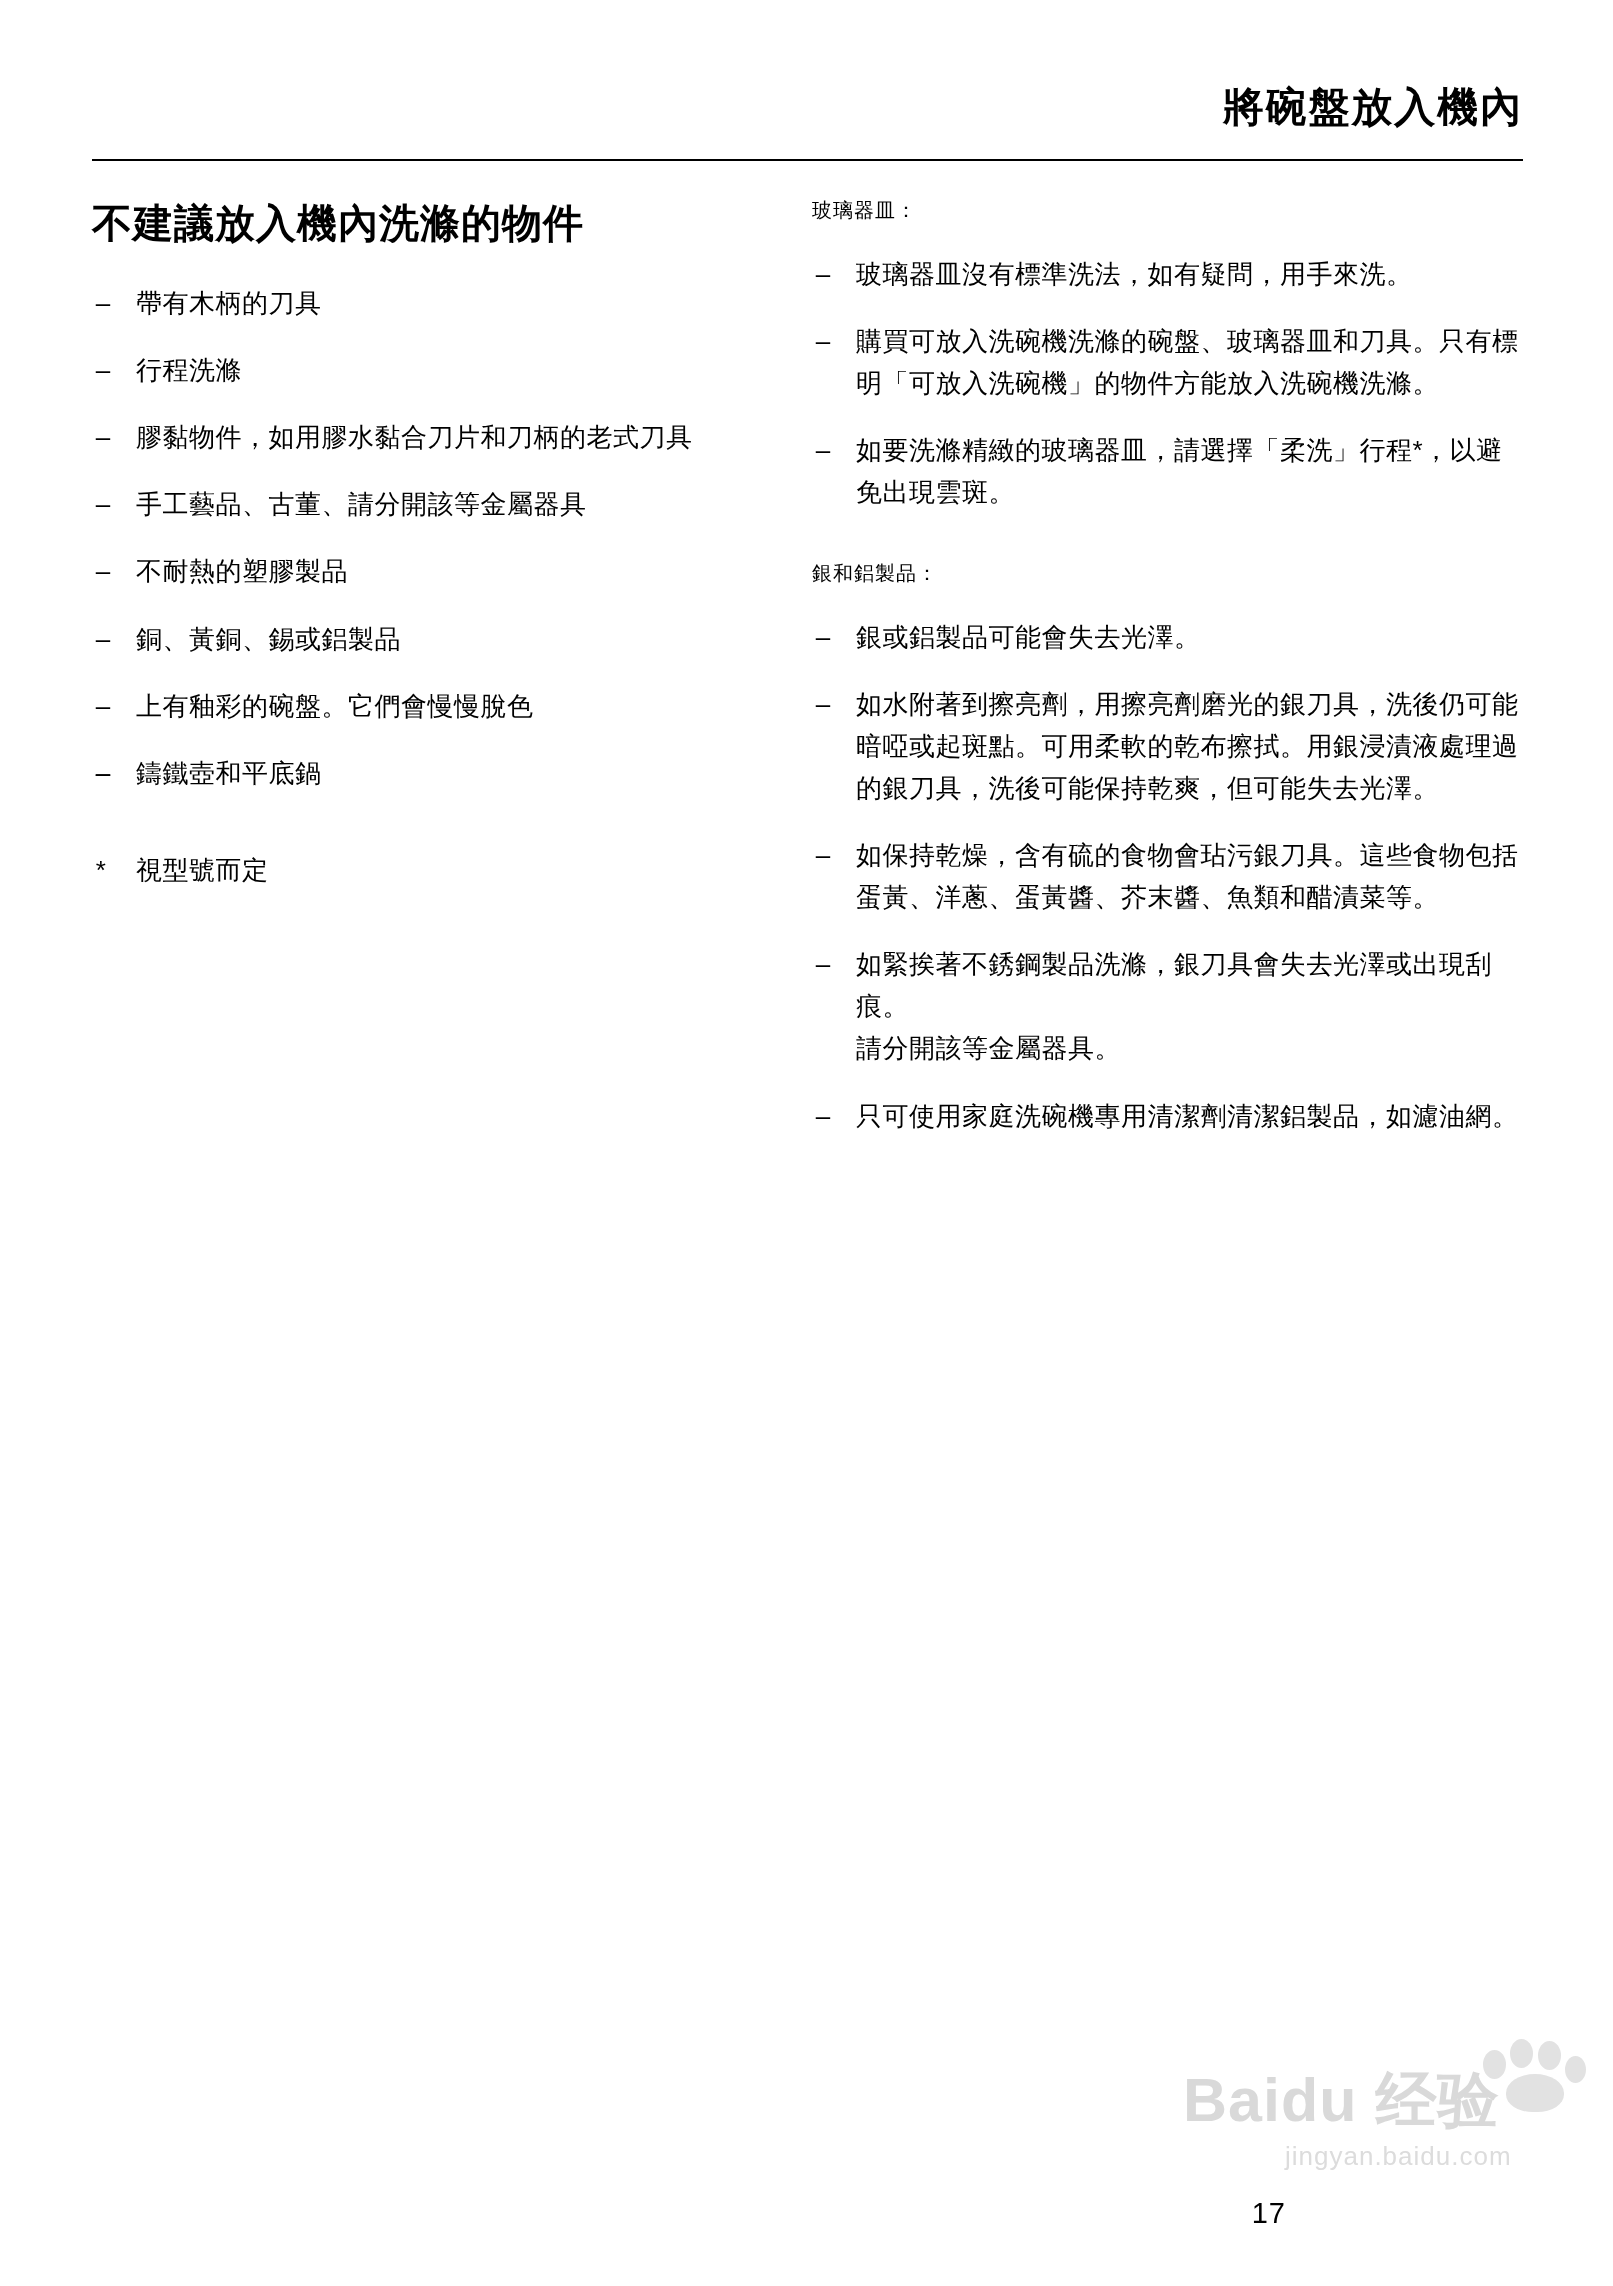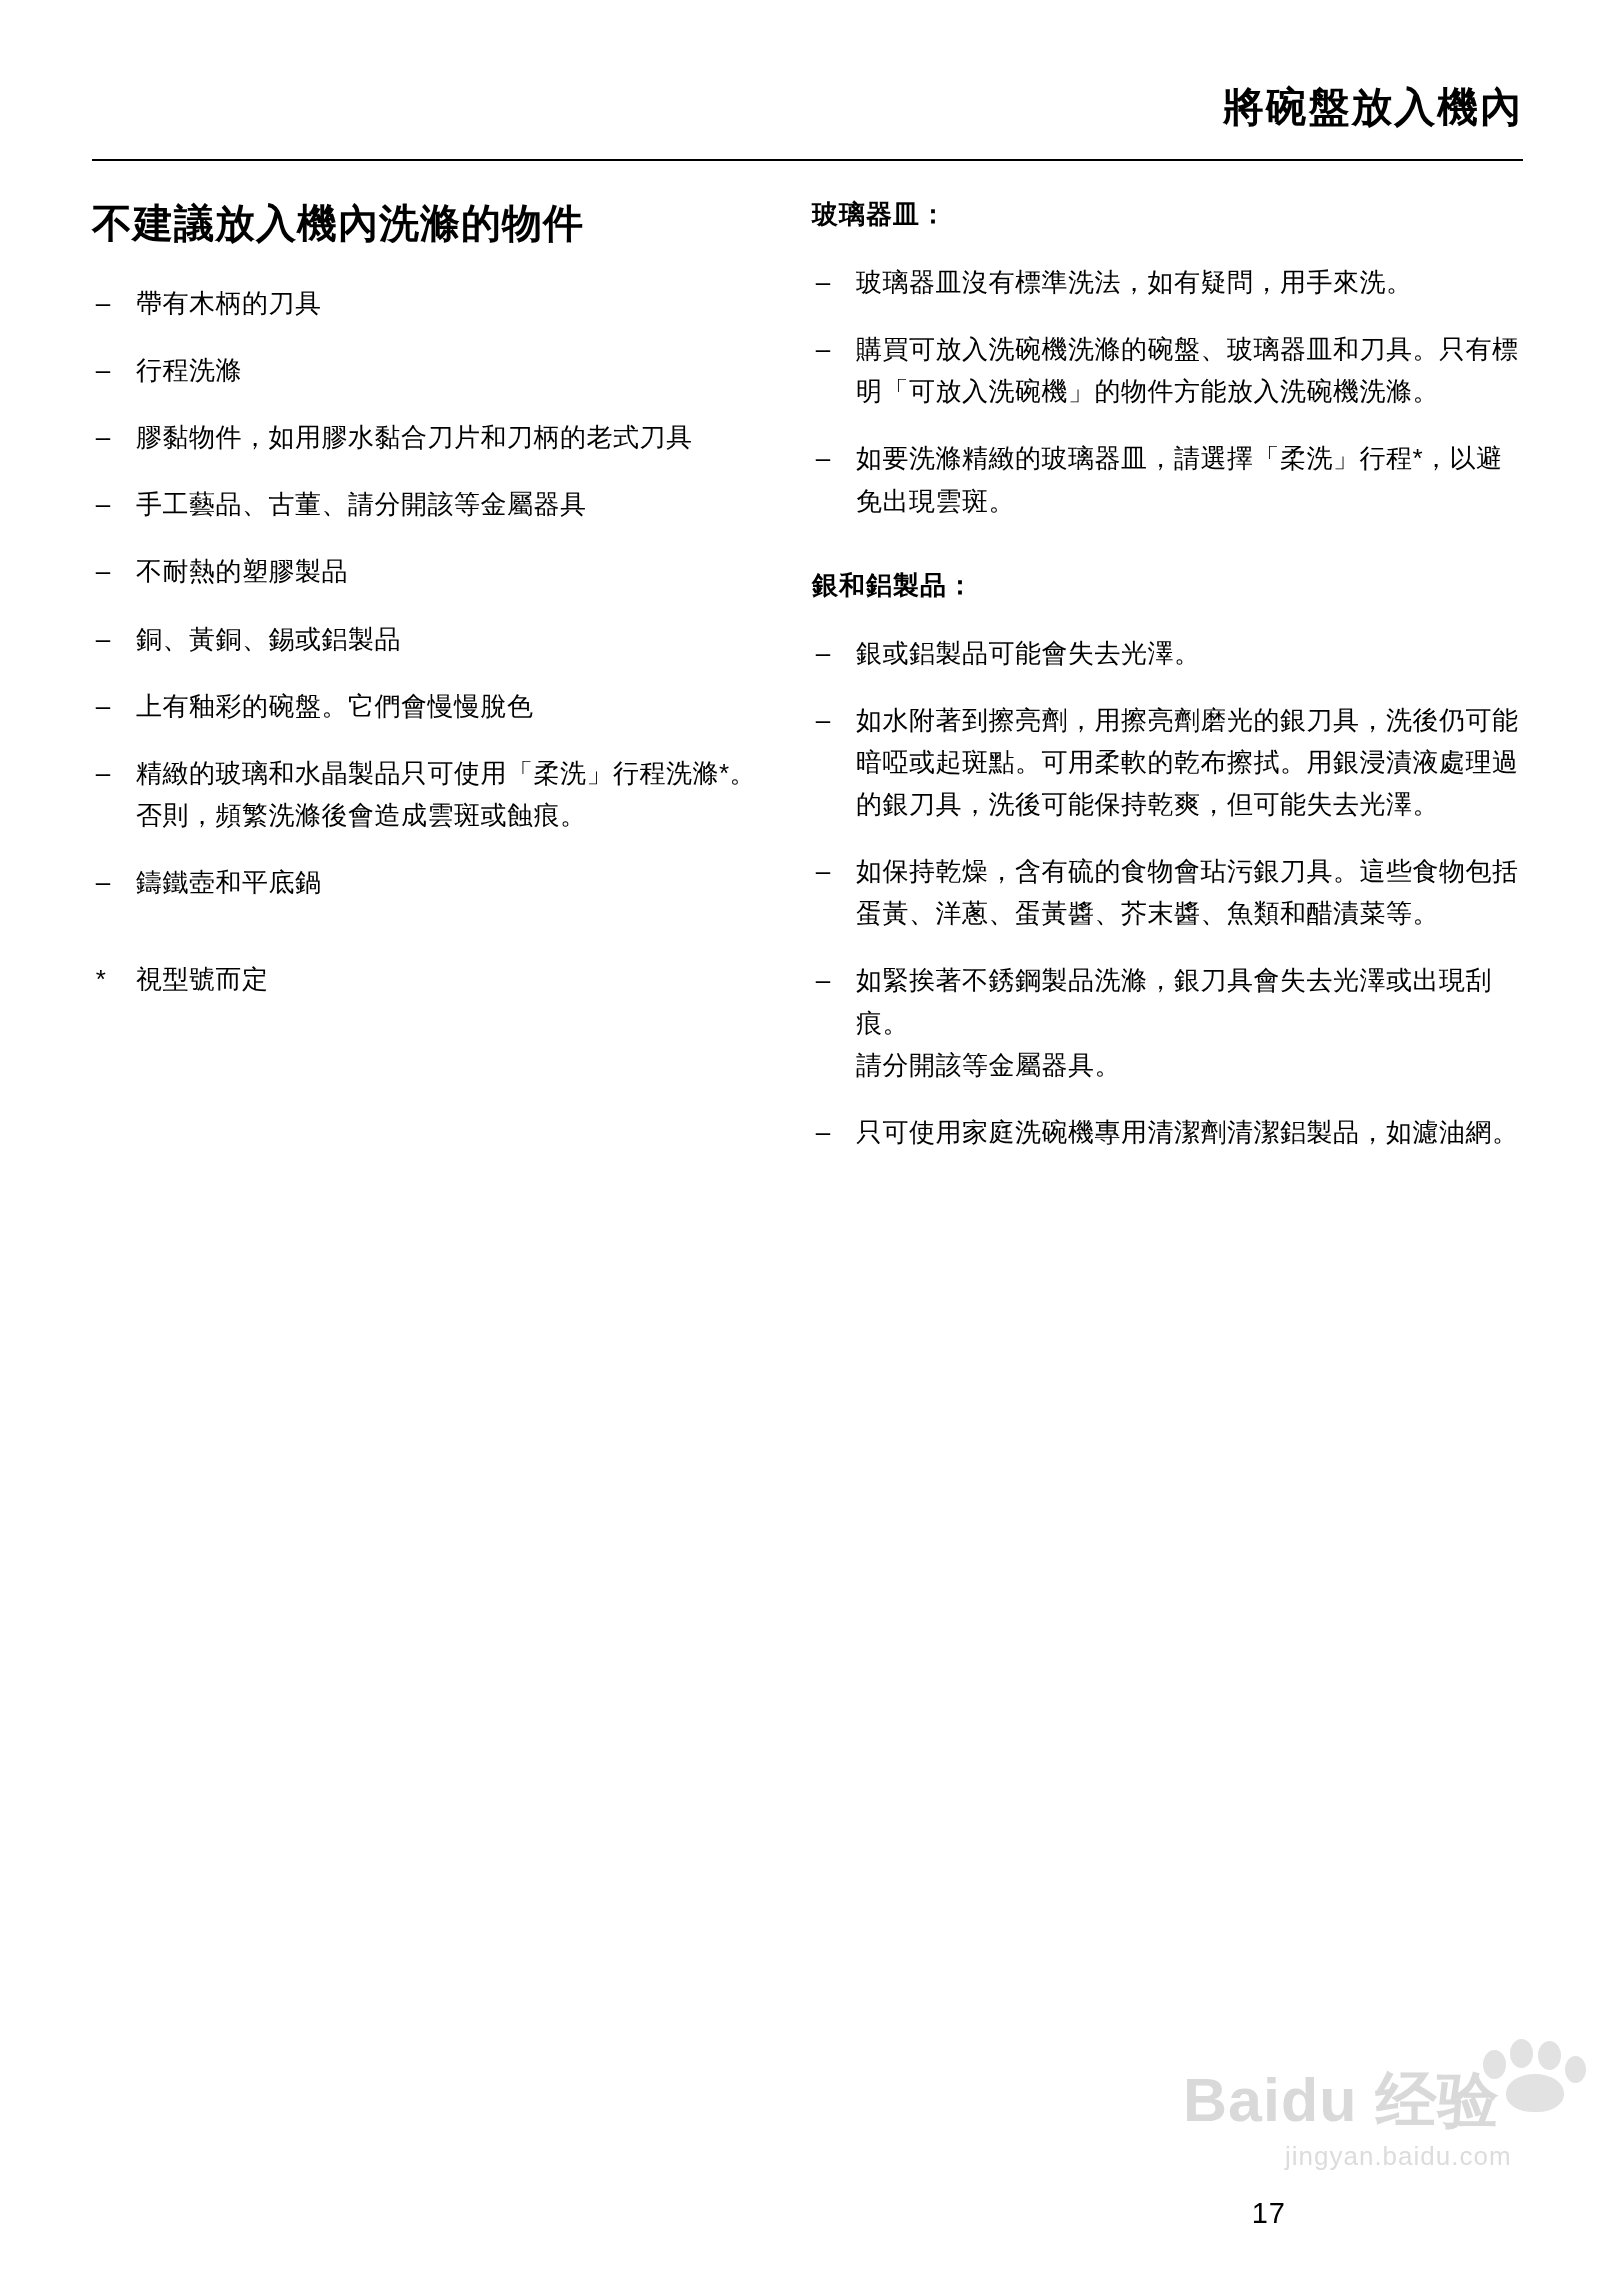--- a/index.html
+++ b/index.html
@@ -60,22 +60,22 @@
   }
   h2.sec-title {
     margin: 0 0 33px 0;
     font-size: 40px;
     font-weight: bold;
     letter-spacing: 1px;
     line-height: 1.3;
   }
   h3.sub-title {
     margin: 0 0 29px 0;
-    font-size: 26px;
-    font-weight: bold;
+    font-size: 20px;
+    font-weight: normal;
     letter-spacing: 1px;
     line-height: 1.35;
   }
   h3.sub-title.spaced {
     margin-top: 46px;
   }
   ul.dash-list {
     list-style: none;
     margin: 0;
     padding: 0;
@@ -177,21 +177,21 @@
   <div class="col col-left">
     <h2 class="sec-title">不建議放入機內洗滌的物件</h2>
     <ul class="dash-list">
       <li><span class="dash">–</span><span>帶有木柄的刀具</span></li>
       <li><span class="dash">–</span><span>行程洗滌</span></li>
       <li><span class="dash">–</span><span>膠黏物件，如用膠水黏合刀片和刀柄的老式刀具</span></li>
       <li><span class="dash">–</span><span>手工藝品、古董、請分開該等金屬器具</span></li>
       <li><span class="dash">–</span><span>不耐熱的塑膠製品</span></li>
       <li><span class="dash">–</span><span>銅、黃銅、錫或鋁製品</span></li>
       <li><span class="dash">–</span><span>上有釉彩的碗盤。它們會慢慢脫色</span></li>
-      <li><span class="dash">–</span><span>精緻的玻璃和水晶製品只可使用「柔洗」行程洗滌*。否則，頻繁洗滌後會造成雲斑或蝕痕。</span></li>
+      <li><span class="dash">–</span></li>
       <li><span class="dash">–</span><span>鑄鐵壺和平底鍋</span></li>
     </ul>
     <div class="footnote">
       <span class="star">*</span>
       <span>視型號而定</span>
     </div>
   </div>
 
   <div class="col col-right">
     <h3 class="sub-title">玻璃器皿：</h3>

